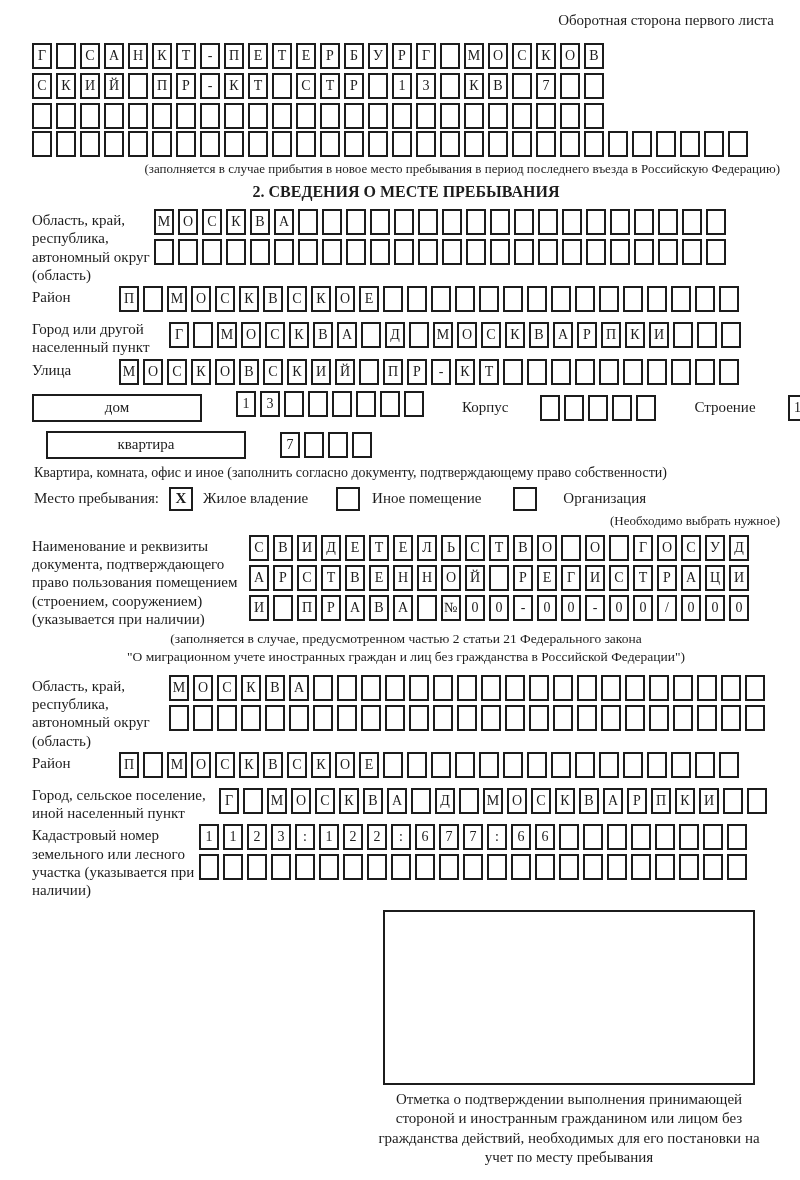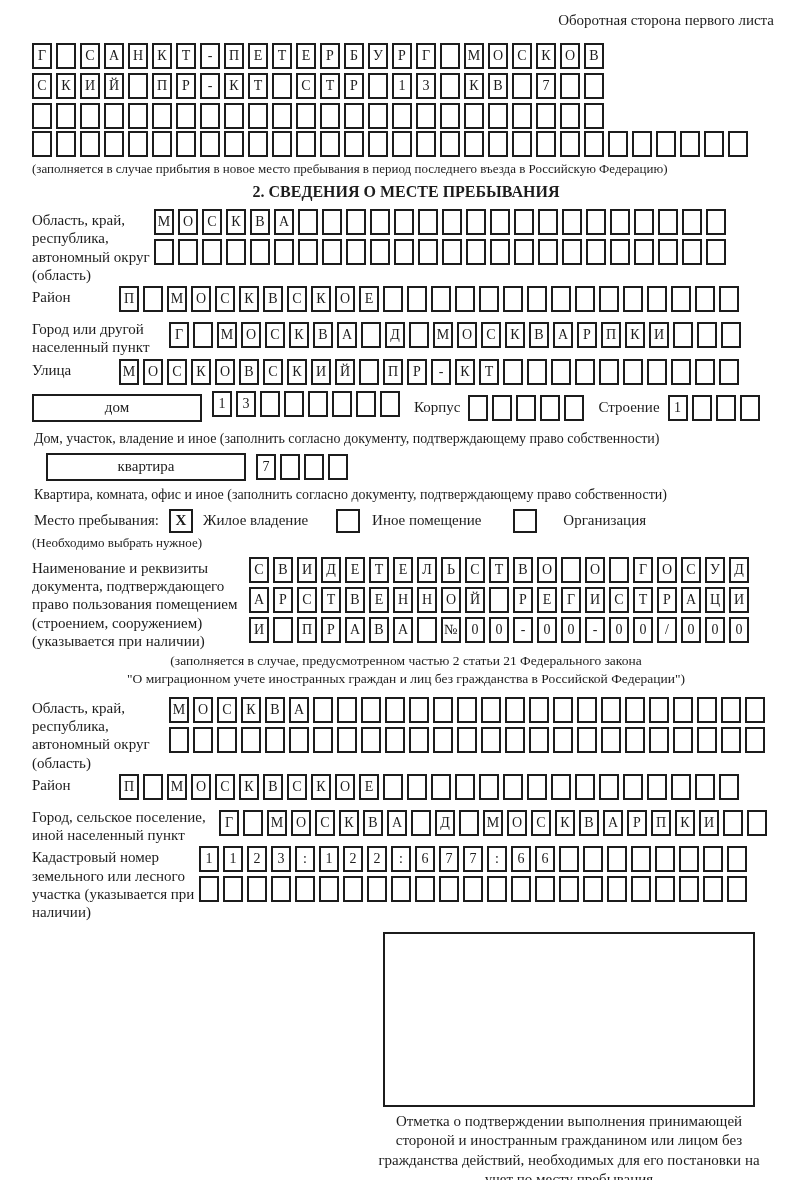--- a/index.html
+++ b/index.html
@@ -23,21 +23,21 @@
   .lw215 { width: 217px; }
 
   .cellrow { white-space: nowrap; line-height: 0; margin-bottom: 4px; }
   .cell {
     display: inline-flex; width: 20px; height: 26px; margin-right: 4px;
     border: 2px solid #1c1c1c; align-items: center; justify-content: center;
     font-size: 14px; line-height: 1; vertical-align: top; background:#fff;
   }
   .rows .cellrow:last-child { margin-bottom: 0; }
 
-  .note { text-align: left; font-size: 13px; margin: 2px 0 6px 0; }
+  .note { text-align: right; font-size: 13px; margin: 2px 0 6px 0; }
   .caption { font-size: 14px; margin: 0 0 6px 2px; }
   .sect-title { text-align: center; font-weight: bold; font-size: 16px; margin: 6px 0 8px 0; }
 
   .named-box {
     border: 2px solid #1c1c1c; height: 28px; display: inline-flex;
     align-items: center; justify-content: center; font-size: 15px; background:#fff;
     flex-shrink: 0;
   }
   .dom-box { width: 170px; margin-right: 10px; }
   .kv-box  { width: 200px; margin-left: 14px; margin-right: 10px; }
@@ -49,21 +49,21 @@
     background:#fff; flex-shrink: 0;
   }
   .mesto-row { display: flex; align-items: center; margin: 4px 0 2px 2px; }
   .mesto-row .opt-lbl { font-size: 15px; text-align: right; }
 
   .fact-note { text-align: center; font-size: 13.5px; line-height: 1.35; }
   .stamp-wrap { width: 398px; margin: 10px 12px 0 auto; }
   .stamp-box { width: 372px; height: 175px; border: 2px solid #1c1c1c; margin-left: 13px; background:#fff; }
   .stamp-caption { text-align: center; font-size: 15px; line-height: 1.3; margin-top: 5px; }
 
-  .mb6 { margin-bottom: 6px; } .mb8 { margin-bottom: 8px; }
+  .mb6 { margin-bottom: 6px; gap: 24px; } .mb8 { margin-bottom: 8px; }
 </style>
 </head>
 <body>
 
 <div class="page">
 
   <div class="header-note">Оборотная сторона первого листа</div>
 
   <div class="frow">
     <div class="rows">
@@ -101,21 +101,20 @@
   </div>
 
   <div class="frow vcenter mb6">
     <div class="named-box dom-box">дом</div>
     <div class="cellrow" style="margin-bottom:8px"><span class="cell">1</span><span class="cell">3</span><span class="cell">&nbsp;</span><span class="cell">&nbsp;</span><span class="cell">&nbsp;</span><span class="cell">&nbsp;</span><span class="cell">&nbsp;</span><span class="cell">&nbsp;</span></div>
     <div class="inline-lbl">Корпус</div>
     <div class="cellrow" style="margin-bottom:0"><span class="cell">&nbsp;</span><span class="cell">&nbsp;</span><span class="cell">&nbsp;</span><span class="cell">&nbsp;</span><span class="cell">&nbsp;</span></div>
     <div class="inline-lbl">Строение</div>
     <div class="cellrow" style="margin-bottom:0"><span class="cell">1</span><span class="cell">&nbsp;</span><span class="cell">&nbsp;</span><span class="cell">&nbsp;</span></div>
   </div>
-  <div class="caption">Дом, участок, владение и иное (заполнить согласно документу, подтверждающему право собственности)</div>
 
   <div class="frow vcenter mb6">
     <div class="named-box kv-box">квартира</div>
     <div class="cellrow" style="margin-bottom:0"><span class="cell">7</span><span class="cell">&nbsp;</span><span class="cell">&nbsp;</span><span class="cell">&nbsp;</span></div>
   </div>
   <div class="caption">Квартира, комната, офис и иное (заполнить согласно документу, подтверждающему право собственности)</div>
 
   <div class="mesto-row">
     <span class="opt-lbl" style="margin-right:10px">Место пребывания:</span>
     <span class="chk">X</span>

